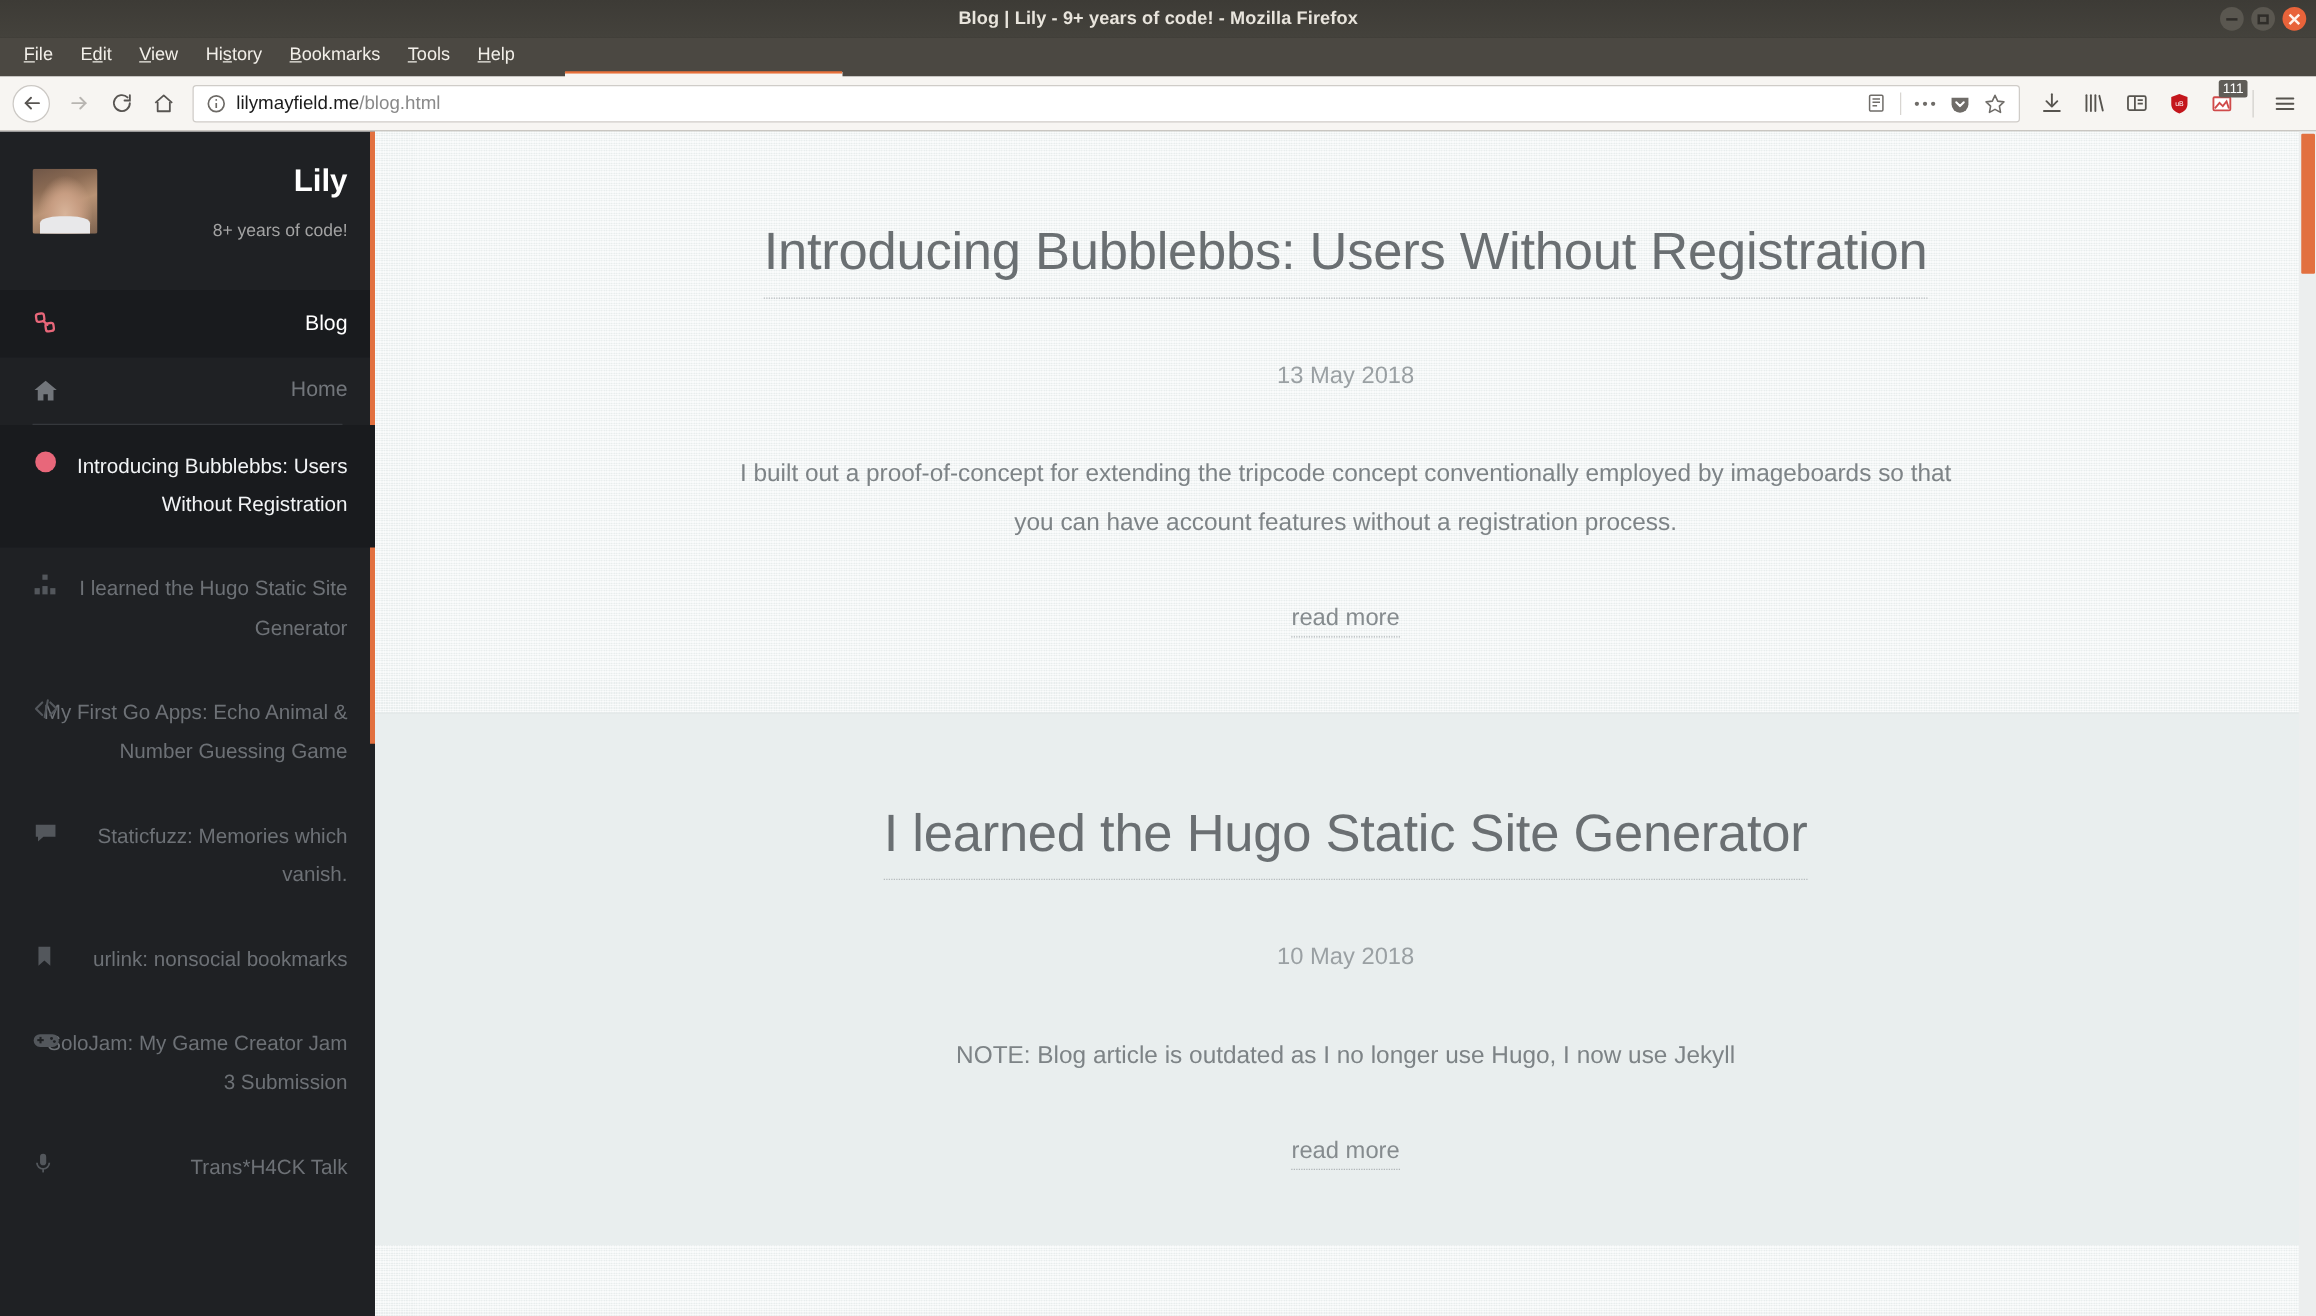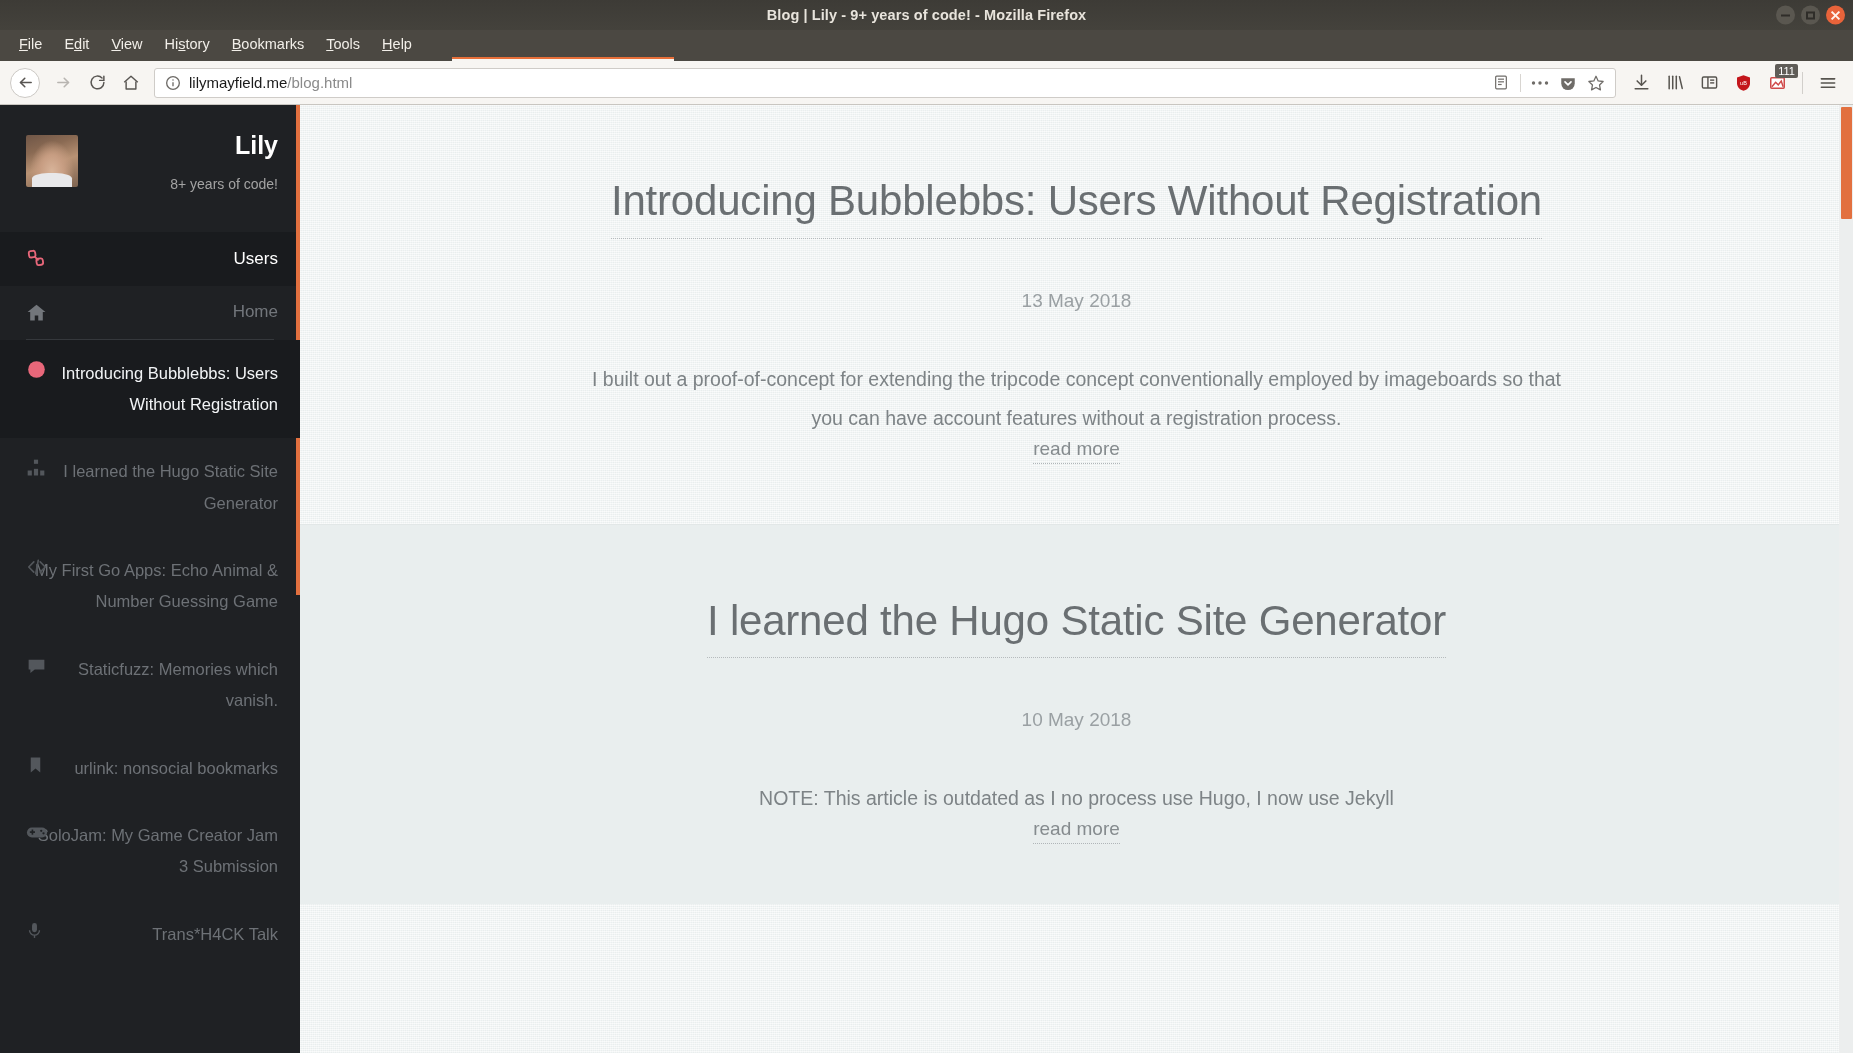--- a/index.html
+++ b/index.html
@@ -210,21 +210,21 @@
     line-height: 1.25; display: inline-block;
     border-bottom: 1px dotted #b6bbbd; padding-bottom: 10px;
     letter-spacing: -.2px;
   }
   .art-date { margin-top: 51px; font-size: 19px; color: #9aa0a3; }
   .art-excerpt {
     margin: 48px auto 0; max-width: 1000px;
     font-size: 19.5px; line-height: 2.0; color: #7d8386;
   }
   .read-more {
-    display: inline-block; 
+    display: inline-block; margin-top: 46px;
     font-size: 19px; color: #858b8e;
     border-bottom: 1px dotted #b0b5b8; padding-bottom: 3px;
   }
 
   
   .vscroll {
     position: absolute; right: 0; top: 0; width: 14px; height: 953px;
     background: #eceeee;
   }
   .vscroll-thumb {
@@ -394,21 +394,21 @@
     <div class="navlist">
 
       <div class="nav-row active">
         <span class="nv-icon">
           <svg width="22" height="22" viewBox="0 0 24 24" fill="none" stroke="#e8677a" stroke-width="2" stroke-linecap="round">
               <rect x="3.2" y="3.2" width="7" height="7" rx="2.2" transform="rotate(-8 6.7 6.7)"></rect>
               <rect x="11.5" y="11.5" width="7" height="7" rx="2.2" transform="rotate(-8 15 15)"></rect>
               <line x1="9.5" y1="9.5" x2="13" y2="13"></line>
             </svg>
         </span>
-        <span class="nv-label">Users</span>
+        <span class="nv-label">Blog</span>
       </div>
 
       <div class="nav-row">
         <span class="nv-icon">
           <svg width="21" height="21" viewBox="0 0 24 24" fill="currentColor">
               <path d="M12 3 1.8 11.4h3V21h5.2v-5.6h4V21h5.2v-9.6h3z"></path>
             </svg>
         </span>
         <span class="nv-label">Home</span>
       </div>
@@ -501,21 +501,21 @@
     <div class="article">
       <h1 class="art-title">Introducing Bubblebbs: Users Without Registration</h1>
       <div class="art-date">13 May 2018</div>
       <p class="art-excerpt">I built out a proof-of-concept for extending the tripcode concept conventionally employed by imageboards so that you can have account features without a registration process.</p>
       <a class="read-more">read more</a>
     </div>
 
     <div class="article alt">
       <h1 class="art-title">I learned the Hugo Static Site Generator</h1>
       <div class="art-date">10 May 2018</div>
-      <p class="art-excerpt">NOTE: This article is outdated as I no process use Hugo, I now use Jekyll</p>
+      <p class="art-excerpt">NOTE: Blog article is outdated as I no longer use Hugo, I now use Jekyll</p>
       <a class="read-more">read more</a>
     </div>
 
     <div class="vscroll">
       <div class="vscroll-thumb"></div>
     </div>
   </div>
 
 </div>
 

